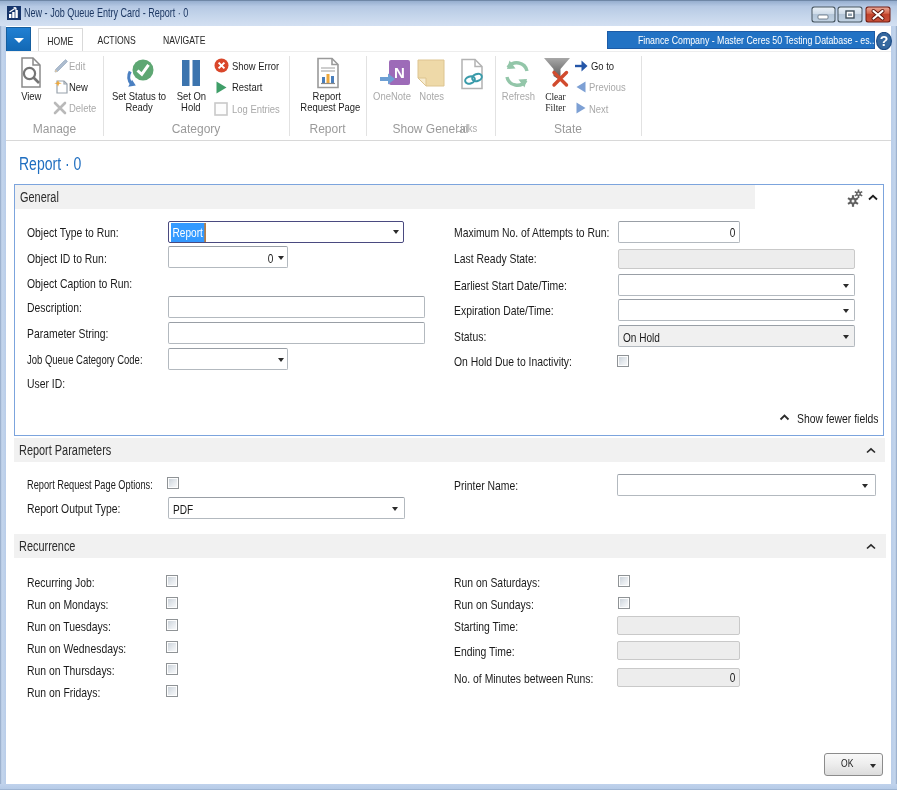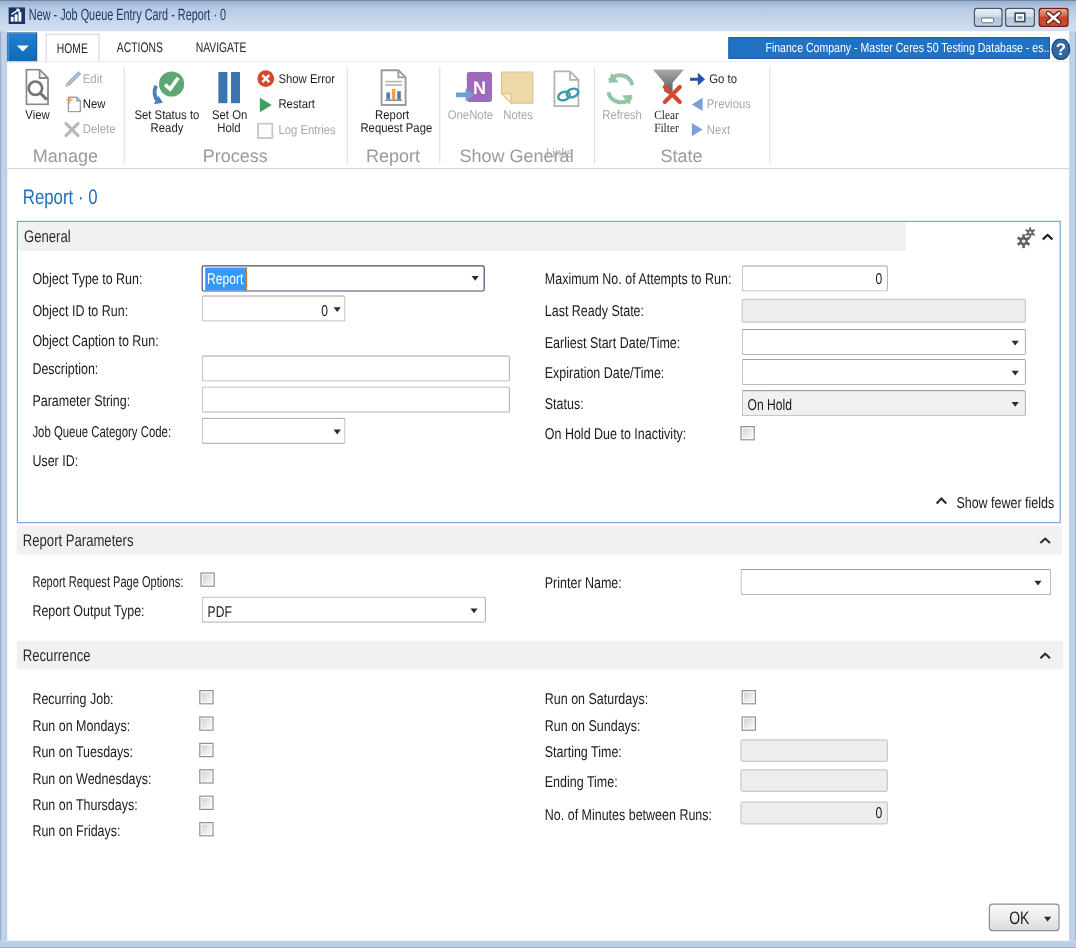--- a/index.html
+++ b/index.html
@@ -24,21 +24,21 @@
   border-left:5px solid transparent; border-right:5px solid transparent; border-top:5px solid #fff; }
 .tab { top:28px; height:25px; font-size:11.5px; color:#262626; text-align:center; line-height:25px; }
 .tab span { display:inline-block; transform:scaleX(0.75); transform-origin:50% 50%; }
 #tab-home { left:38px; width:45px; border:1px solid #d9d9d9; border-bottom:none; background:#fff; line-height:24px; }
 #dblabel { left:607px; top:31px; width:268px; height:18px; background:#2272c4; border:1px solid #1d5ba6;
   color:#fff; font-size:11px; line-height:16px; text-align:center; white-space:nowrap; }
 #dblabel span { display:inline-block; transform:scaleX(0.8); transform-origin:50% 50%; }
 
 #ribbon { left:6px; top:52px; width:885px; height:89px; background:#fff; border-bottom:1px solid #d8d8d8; }
 .gsep { position:absolute; top:4px; width:1px; height:80px; background:#e2e2e2; }
-.glabel { position:absolute; top:70px; height:14px; font-size:15px; color:#9a9a9a; text-align:center; }
+.glabel { position:absolute; top:70px; height:14px; font-size:12px; color:#9a9a9a; text-align:center; }
 .bigtxt { position:absolute; font-size:10.5px; color:#1e1e1e; text-align:center; line-height:11px; }
 .bigtxt span { display:inline-block; transform:scaleX(0.9); transform-origin:50% 50%; white-space:nowrap; }
 .smalltxt { position:absolute; font-size:10.5px; color:#1e1e1e; line-height:12px; white-space:nowrap;
   transform:scaleX(0.9); transform-origin:0 50%; }
 .dis-t { color:#a9a9a9 !important; }
 
 #caption { left:19px; top:154px; font-size:17.5px; color:#1f6ec0; white-space:nowrap;
   transform:scaleX(0.8); transform-origin:0 50%; }
 .fthead { left:14px; background:#f1f1f1; height:24px; }
 .fthead span { position:absolute; left:5px; top:4px; font-size:14px; color:#2b2b2b; white-space:nowrap;
@@ -127,21 +127,21 @@
   </svg>
 
 <div class="abs" style="left:6px;top:51px;width:885px;height:1px;background:#ededed;"></div>
 <div id="ribbon" class="abs">
   <div class="gsep" style="left:97px;"></div>
   <div class="gsep" style="left:283px;"></div>
   <div class="gsep" style="left:360px;"></div>
   <div class="gsep" style="left:489px;"></div>
   <div class="gsep" style="left:635px;"></div>
   <div class="glabel" style="left:0px;width:97px;">Manage</div>
-  <div class="glabel" style="left:97px;width:186px;">Process</div>
+  <div class="glabel" style="left:97px;width:186px;">Category</div>
   <div class="glabel" style="left:283px;width:77px;">Report</div>
   <div class="glabel" style="left:360px;width:129px;">Show General</div>
   <div class="glabel" style="left:489px;width:146px;">State</div>
 
   <svg class="abs" style="left:15px;top:5px;" width="20" height="31" viewBox="0 0 20 31">
       <path d="M1 1 H12 L19 8 V30 H1 Z" fill="#fff" stroke="#8b8b8b" stroke-width="1.5"></path>
       <path d="M12 1 V8 H19" fill="none" stroke="#8b8b8b" stroke-width="1.5"></path>
       <circle cx="8.5" cy="16.5" r="5.6" fill="none" stroke="#757575" stroke-width="2.2"></circle>
       <line x1="12.5" y1="20.5" x2="18" y2="26" stroke="#757575" stroke-width="2.6"></line>
     </svg>
@@ -373,16 +373,16 @@
 <div class="cb" style="left:618px;top:597px;"></div>
 <div class="lbl" style="left:454px;top:619px;">Starting Time:</div>
 <div class="fld dis" style="left:617px;top:616px;width:123px;height:19px;"></div>
 <div class="lbl" style="left:454px;top:644px;">Ending Time:</div>
 <div class="fld dis" style="left:617px;top:641px;width:123px;height:19px;"></div>
 <div class="lbl" style="left:454px;top:671px;">No. of Minutes between Runs:</div>
 <div class="fld dis" style="left:617px;top:668px;width:123px;height:19px;">
   <span class="fvr" style="top:1px;">0</span>
 </div>
 
-<div class="abs" id="okbtn" style="left:824px;top:753px;width:59px;height:23px;border:1px solid #8c8c8c;border-radius:3px;background:linear-gradient(180deg,#f9f9f9,#eee 45%,#dcdcdc);font-size:15px;color:#1c1c1c;">
+<div class="abs" id="okbtn" style="left:824px;top:753px;width:59px;height:23px;border:1px solid #8c8c8c;border-radius:3px;background:linear-gradient(180deg,#f9f9f9,#eee 45%,#dcdcdc);font-size:11px;color:#1c1c1c;">
   <span style="position:absolute;left:16px;top:3px;transform:scaleX(0.775);transform-origin:0 50%;">OK</span>
   <div class="arr" style="right:6px;top:10px;"></div>
 </div>
 
 </body></html>

